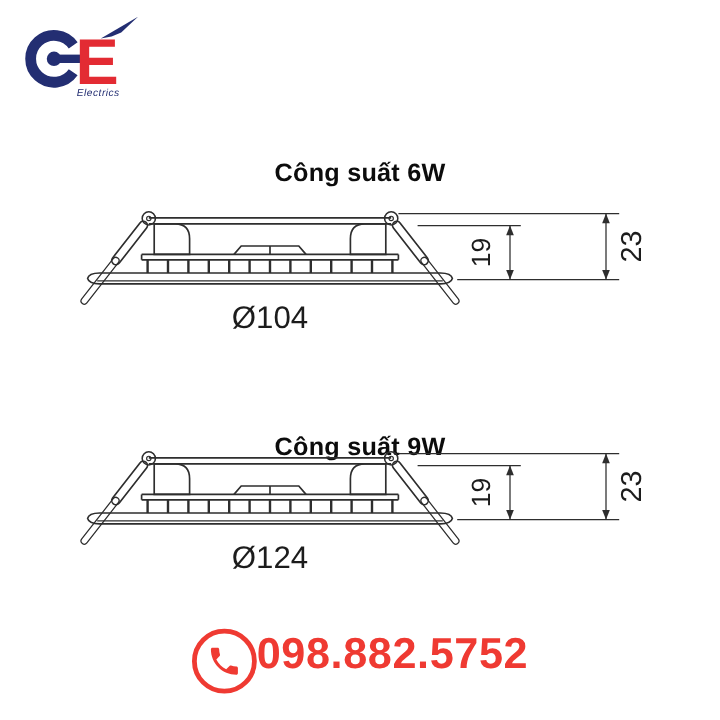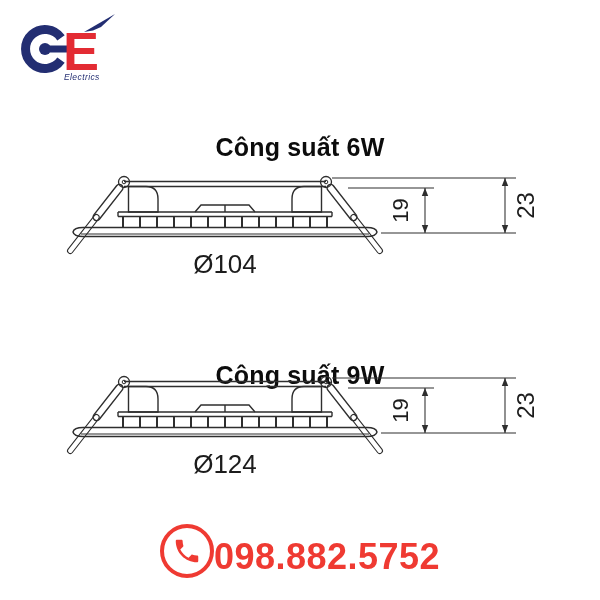--- a/index.html
+++ b/index.html
@@ -1,35 +1,35 @@
 <!DOCTYPE html>
 <html><head>
 <meta charset="utf-8">
 <style>
   html,body{margin:0;padding:0;background:#fff;}
   .page{position:relative;width:600px;height:600px;background:#ffffff;overflow:hidden;
         font-family:"Liberation Sans","DejaVu Sans",sans-serif;}
   .logo{position:absolute;left:18px;top:12px;width:110px;height:75px;}
   .section-title{position:absolute;left:0;width:600px;text-align:center;
-        font-size:25px;font-weight:bold;color:#0c0c0c;letter-spacing:.2px;}
+        font-size:21px;font-weight:bold;color:#0c0c0c;letter-spacing:.2px;}
   .title-1{top:133px;}
   .title-2{top:333px;margin-top:28px;}
   .drawing{position:absolute;left:55px;width:500px;height:127px;}
   .d1{top:166px;}
   .d2{top:366px;}
   .drawing path,.drawing rect,.drawing circle{fill:none;stroke:#2e2e2e;}
   .ln{stroke-width:1.4;}
   .thin{stroke-width:1.05;}
   .fin{stroke-width:2;}
   .arr{fill:#2e2e2e;stroke:none;}
   .pivot-bg{fill:#ffffff;stroke:#2e2e2e;stroke-width:1.3;}
   .pivot-dot{fill:#2e2e2e;stroke:none;}
   .dim-text{fill:#1c1c1c;stroke:none;font-family:"Liberation Sans","DejaVu Sans",sans-serif;}
   .phone-row{position:absolute;top:524px;left:0;width:600px;display:flex;
-        align-items:flex-end;justify-content:center;gap:0;}
+        align-items:flex-start;justify-content:center;gap:0;}
   .phone-circle{width:46px;height:46px;border:4px solid #ef3a32;border-radius:50%;
         display:flex;align-items:center;justify-content:center;flex:0 0 auto;}
   .phone-number{font-size:36px;font-weight:bold;color:#ef3a32;letter-spacing:.5px;}
   .navy{fill:#232e72;}
 </style>
 </head>
 <body>
 
 <div class="page">
 

